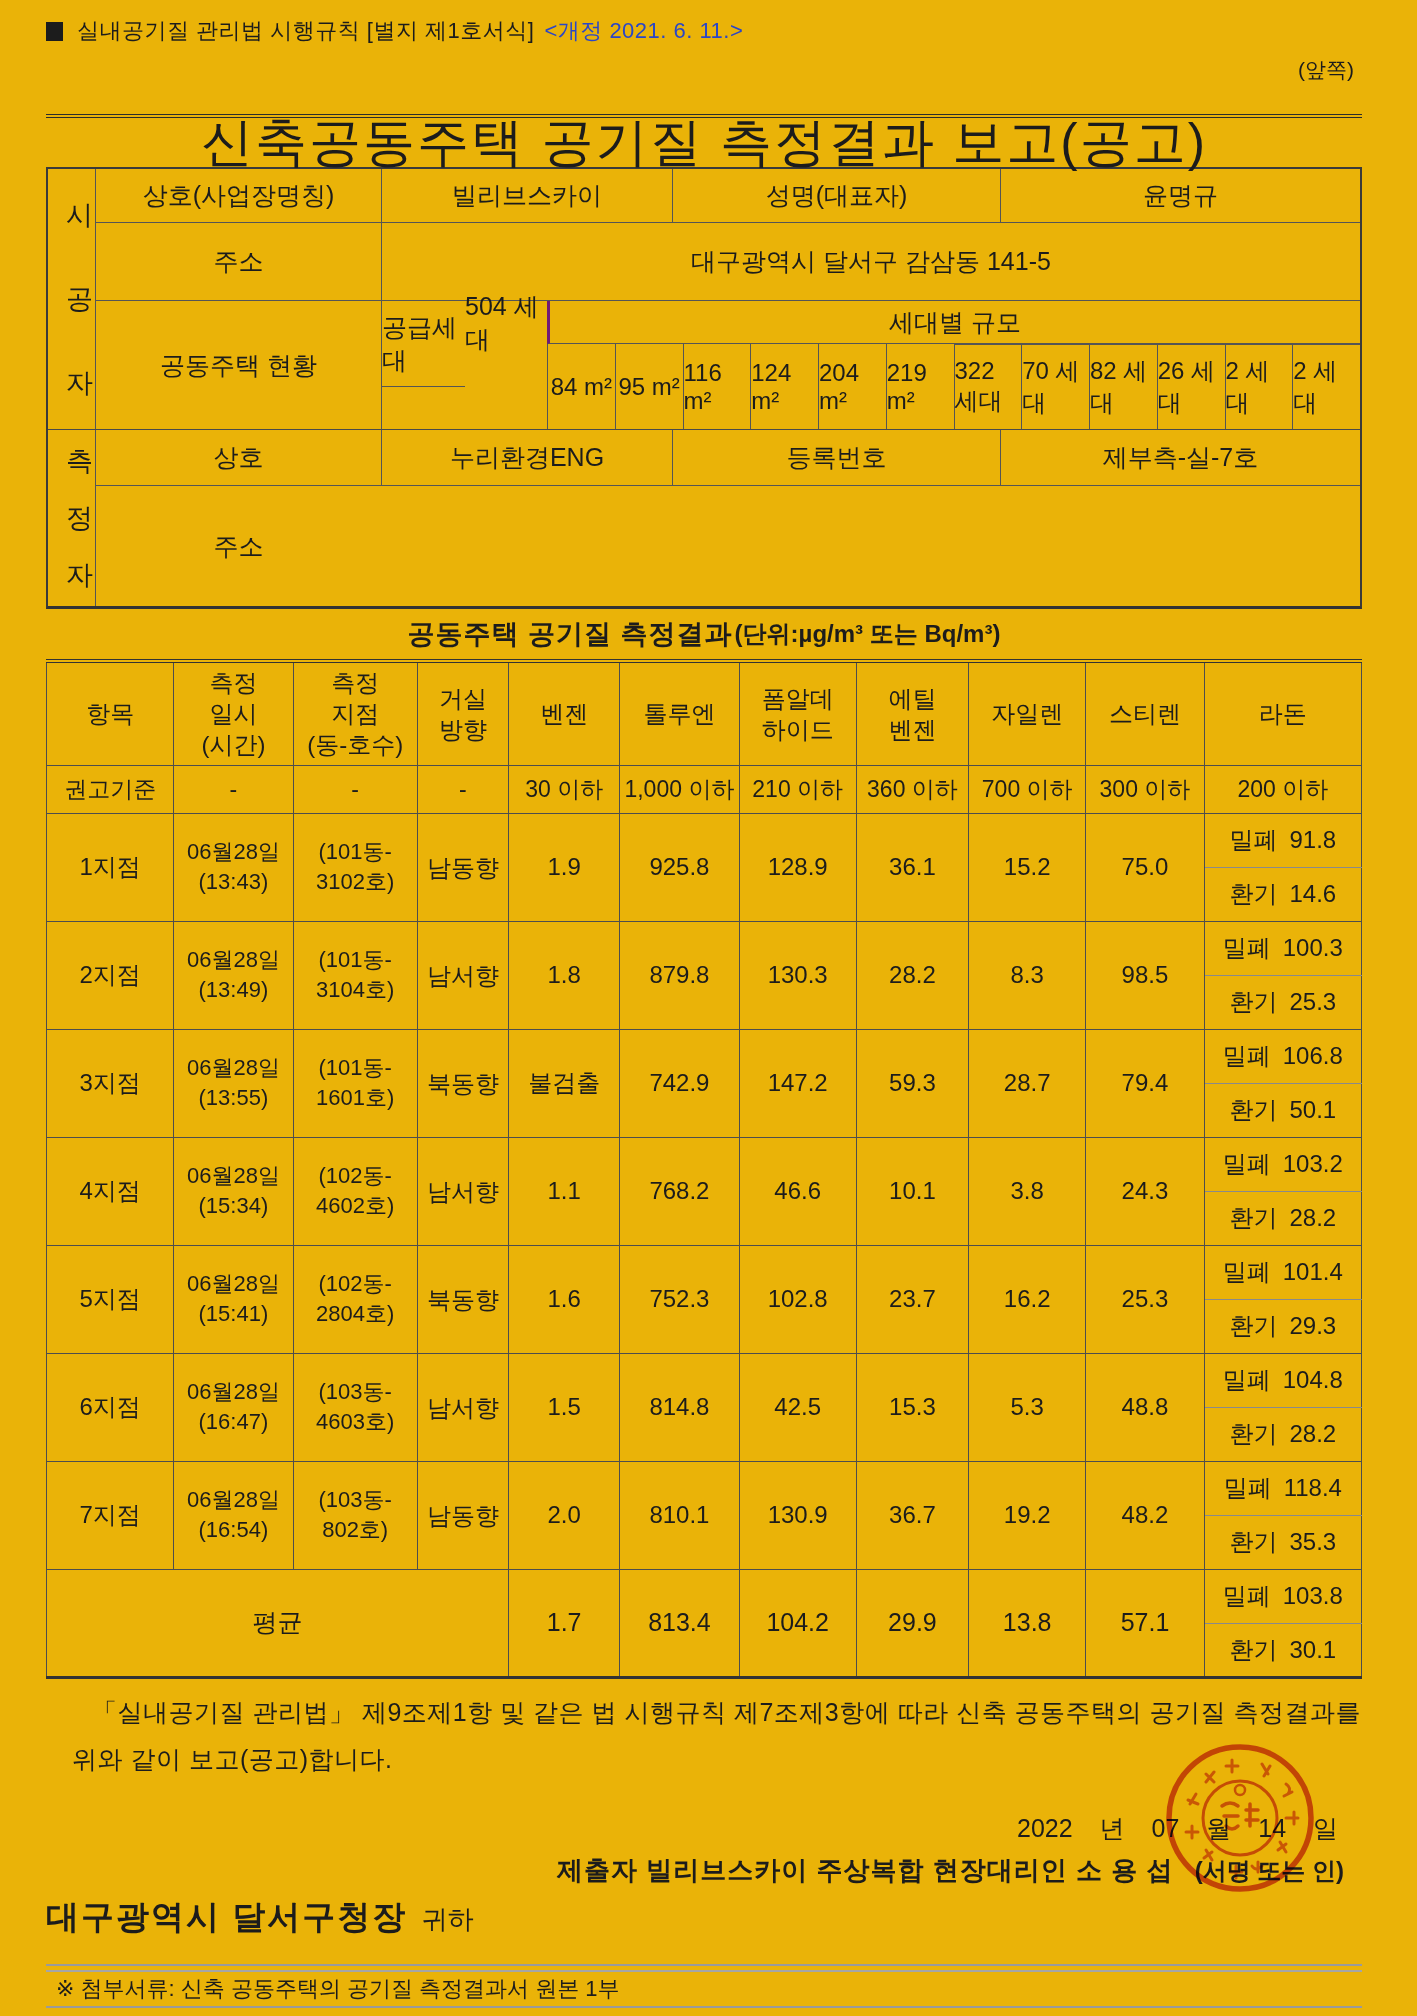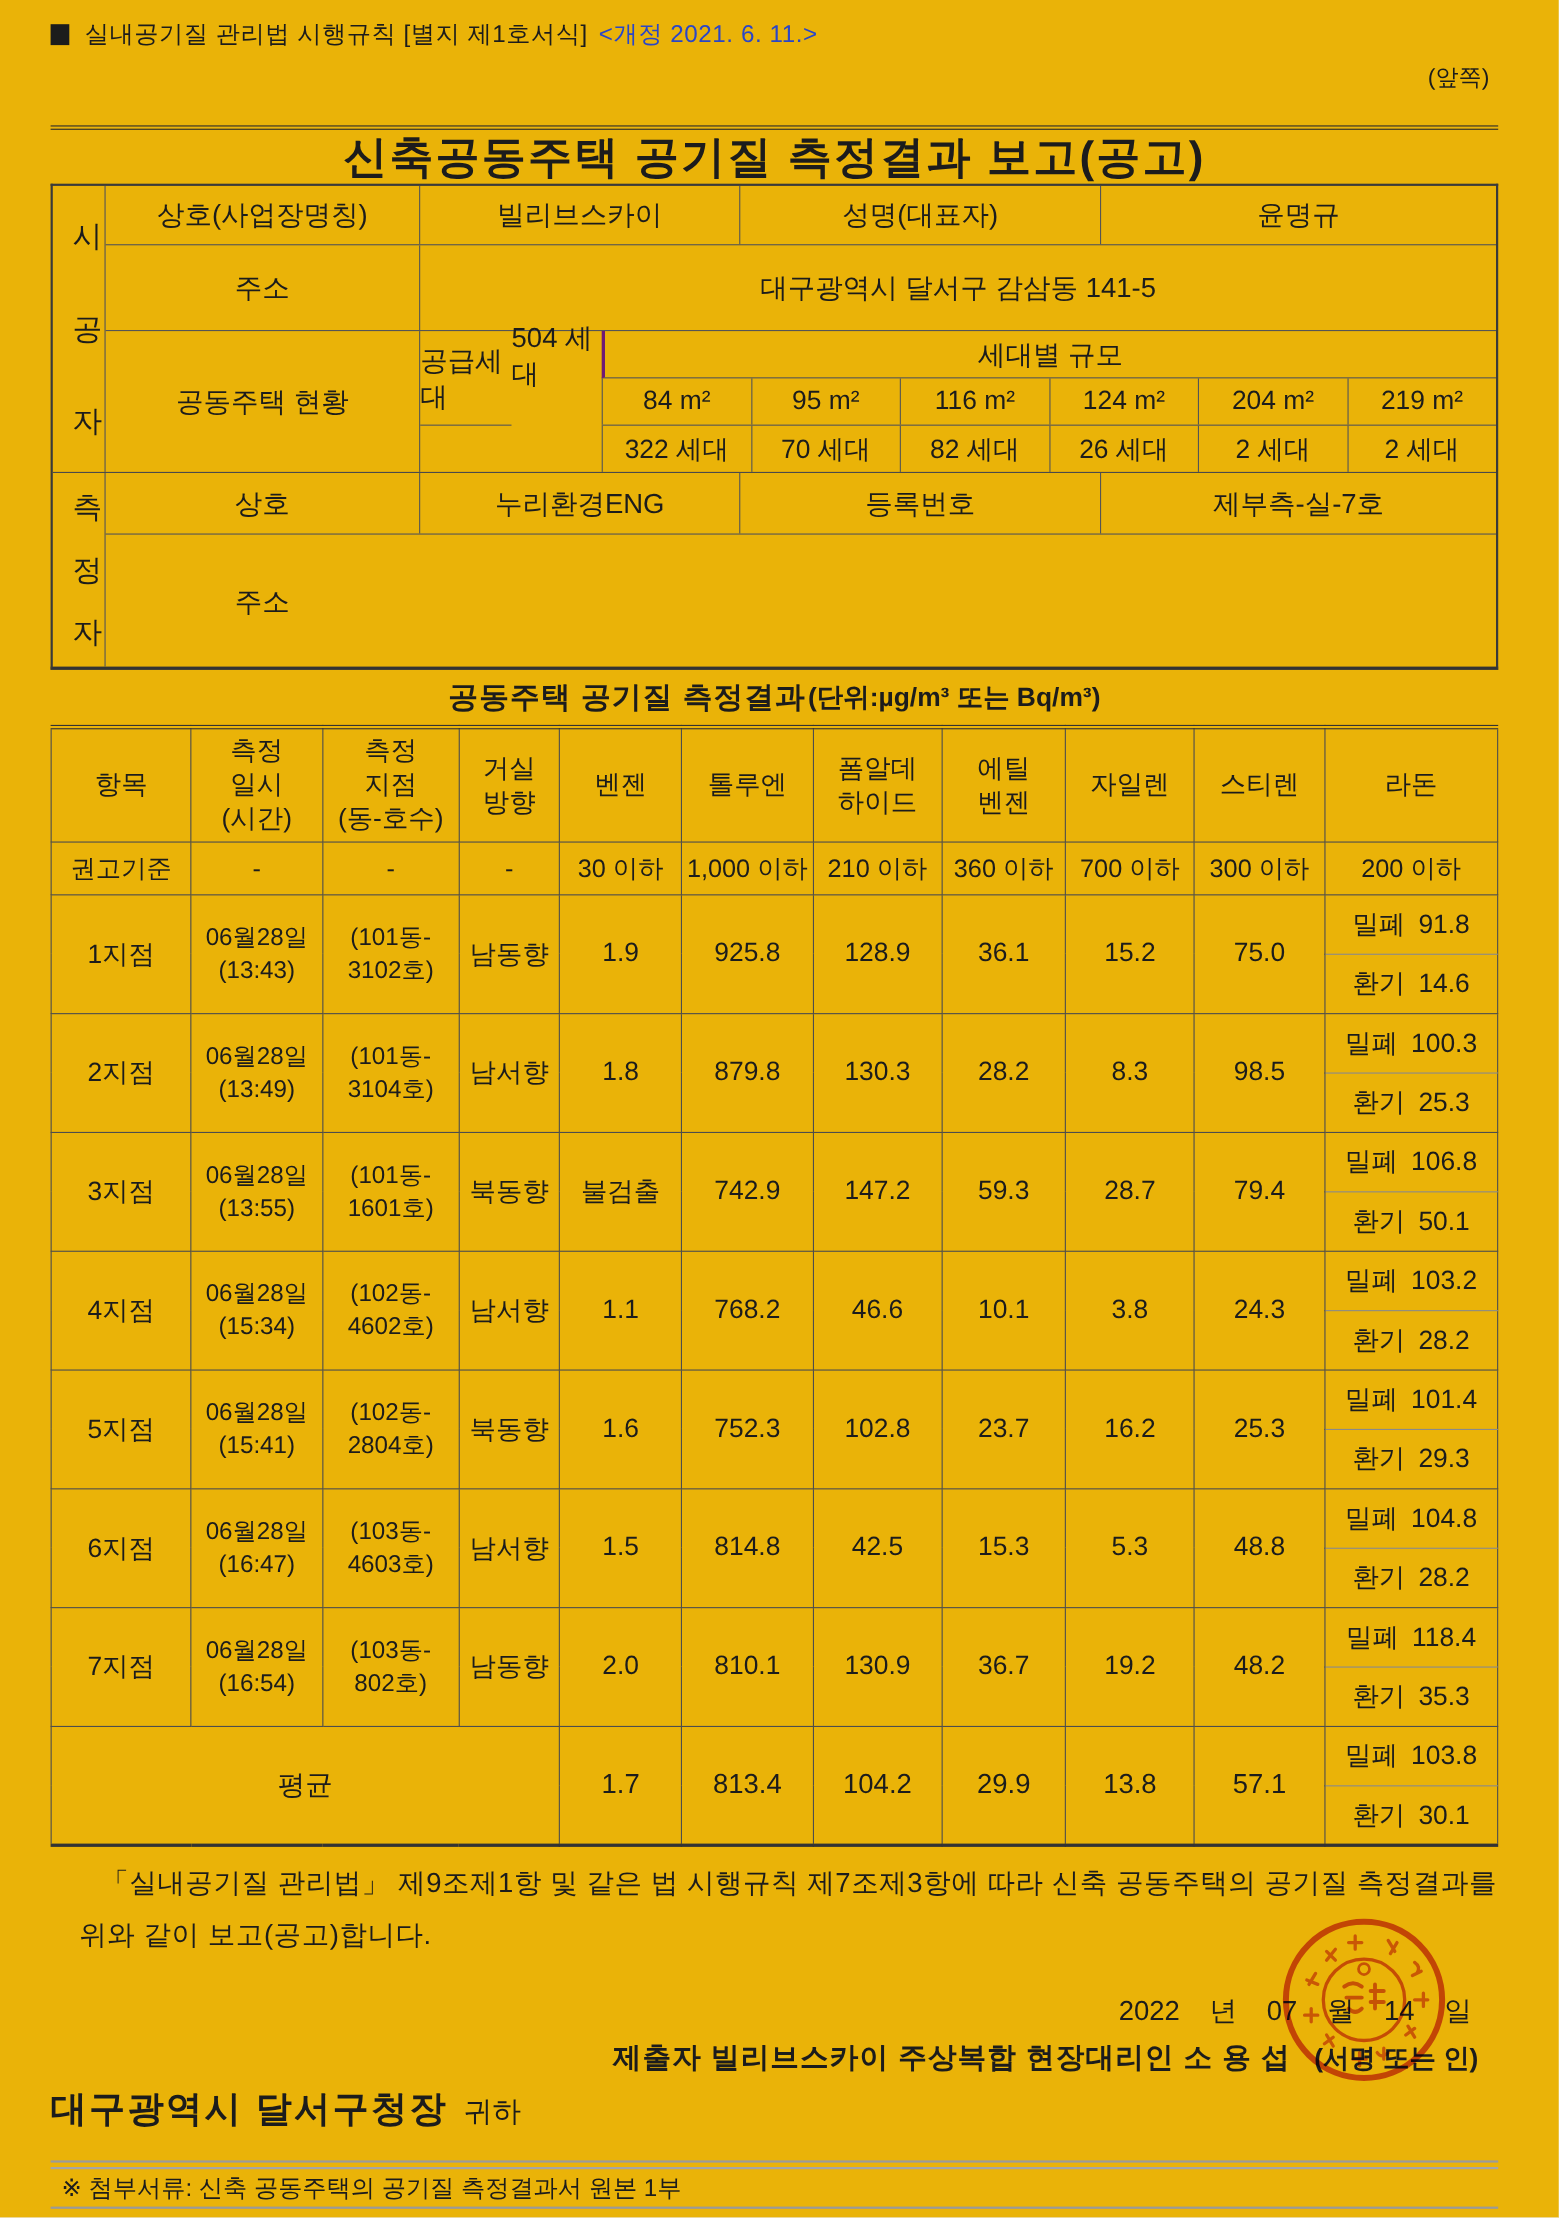--- a/index.html
+++ b/index.html
@@ -16,21 +16,21 @@
   .doc-header { margin-top:16px; height:30px; font-size:22px; letter-spacing:0.5px; display:flex; align-items:center; gap:10px; }
   .bullet { display:inline-block; width:17px; height:19px; background:#1c1c1c; margin-right:4px; }
   .revision { color:var(--revision-blue,#2a46c8); }
   .corner-note { height:26px; margin-top:10px; text-align:right; font-size:21px; padding-right:8px; }
 
   
   .title-banner {
     margin-top:32px; height:49px; border-top:4px double #2b2b2b;
     display:flex; align-items:center; justify-content:center;
   }
-  .title-banner h1 { margin:16px; font-size:40px; font-weight:bold; letter-spacing:2px; }
+  .title-banner h1 { margin:16px; font-size:52px; font-weight:normal; letter-spacing:2px; }
 
   
   .info { border:2px solid #3a3a3a; border-bottom:3px solid #333; }
   .band { display:flex; }
   .band + .band { border-top:1.5px solid #4a4a4a; }
   .vcol {
     width:47px; flex:0 0 47px; border-right:1px solid #555;
     display:flex; align-items:center; justify-content:flex-end;
     font-size:27px;
   }
@@ -53,21 +53,21 @@
   .r-maddr { height:120px; }
   .w-name { width:291px; flex:0 0 291px; }
   .w-rep-label { width:328px; flex:0 0 328px; }
   .w-rep { flex:1; }
   .w-span { flex:1; }
   .supplycol { width:165px; flex:0 0 165px; display:flex; border-left:1px solid #555; }
   .supply-top { height:85px; border-bottom:1px solid #555; display:flex; align-items:center; justify-content:center; font-size:25px; }
   .supply-bot { height:43px; display:flex; align-items:center; justify-content:center; font-size:25px; }
   .scalewrap { flex:1; display:flex; flex-direction:column; }
   .scale-head { height:42px; border-bottom:1px solid #555; display:flex; align-items:center; justify-content:center; font-size:25px; border-left:3px solid #701a75; }
-  .scale-rows { flex:1; display:flex; flex-direction:column; }
+  .scale-rows { flex:1; display:flex; flex-direction:row; }
   .scale-r { display:flex; flex:1; }
   .scale-r + .scale-r { border-top:1px solid #555; }
   .scale-c { flex:1; display:flex; align-items:center; justify-content:center; font-size:24px; border-left:1px solid #555; }
 
   
   .subtitle { height:50px; display:flex; align-items:center; justify-content:center; gap:2px; }
   .subtitle .t1 { font-size:27px; font-weight:bold; letter-spacing:1px; }
   .subtitle .t2 { font-size:24px; font-weight:bold; }
 
   

